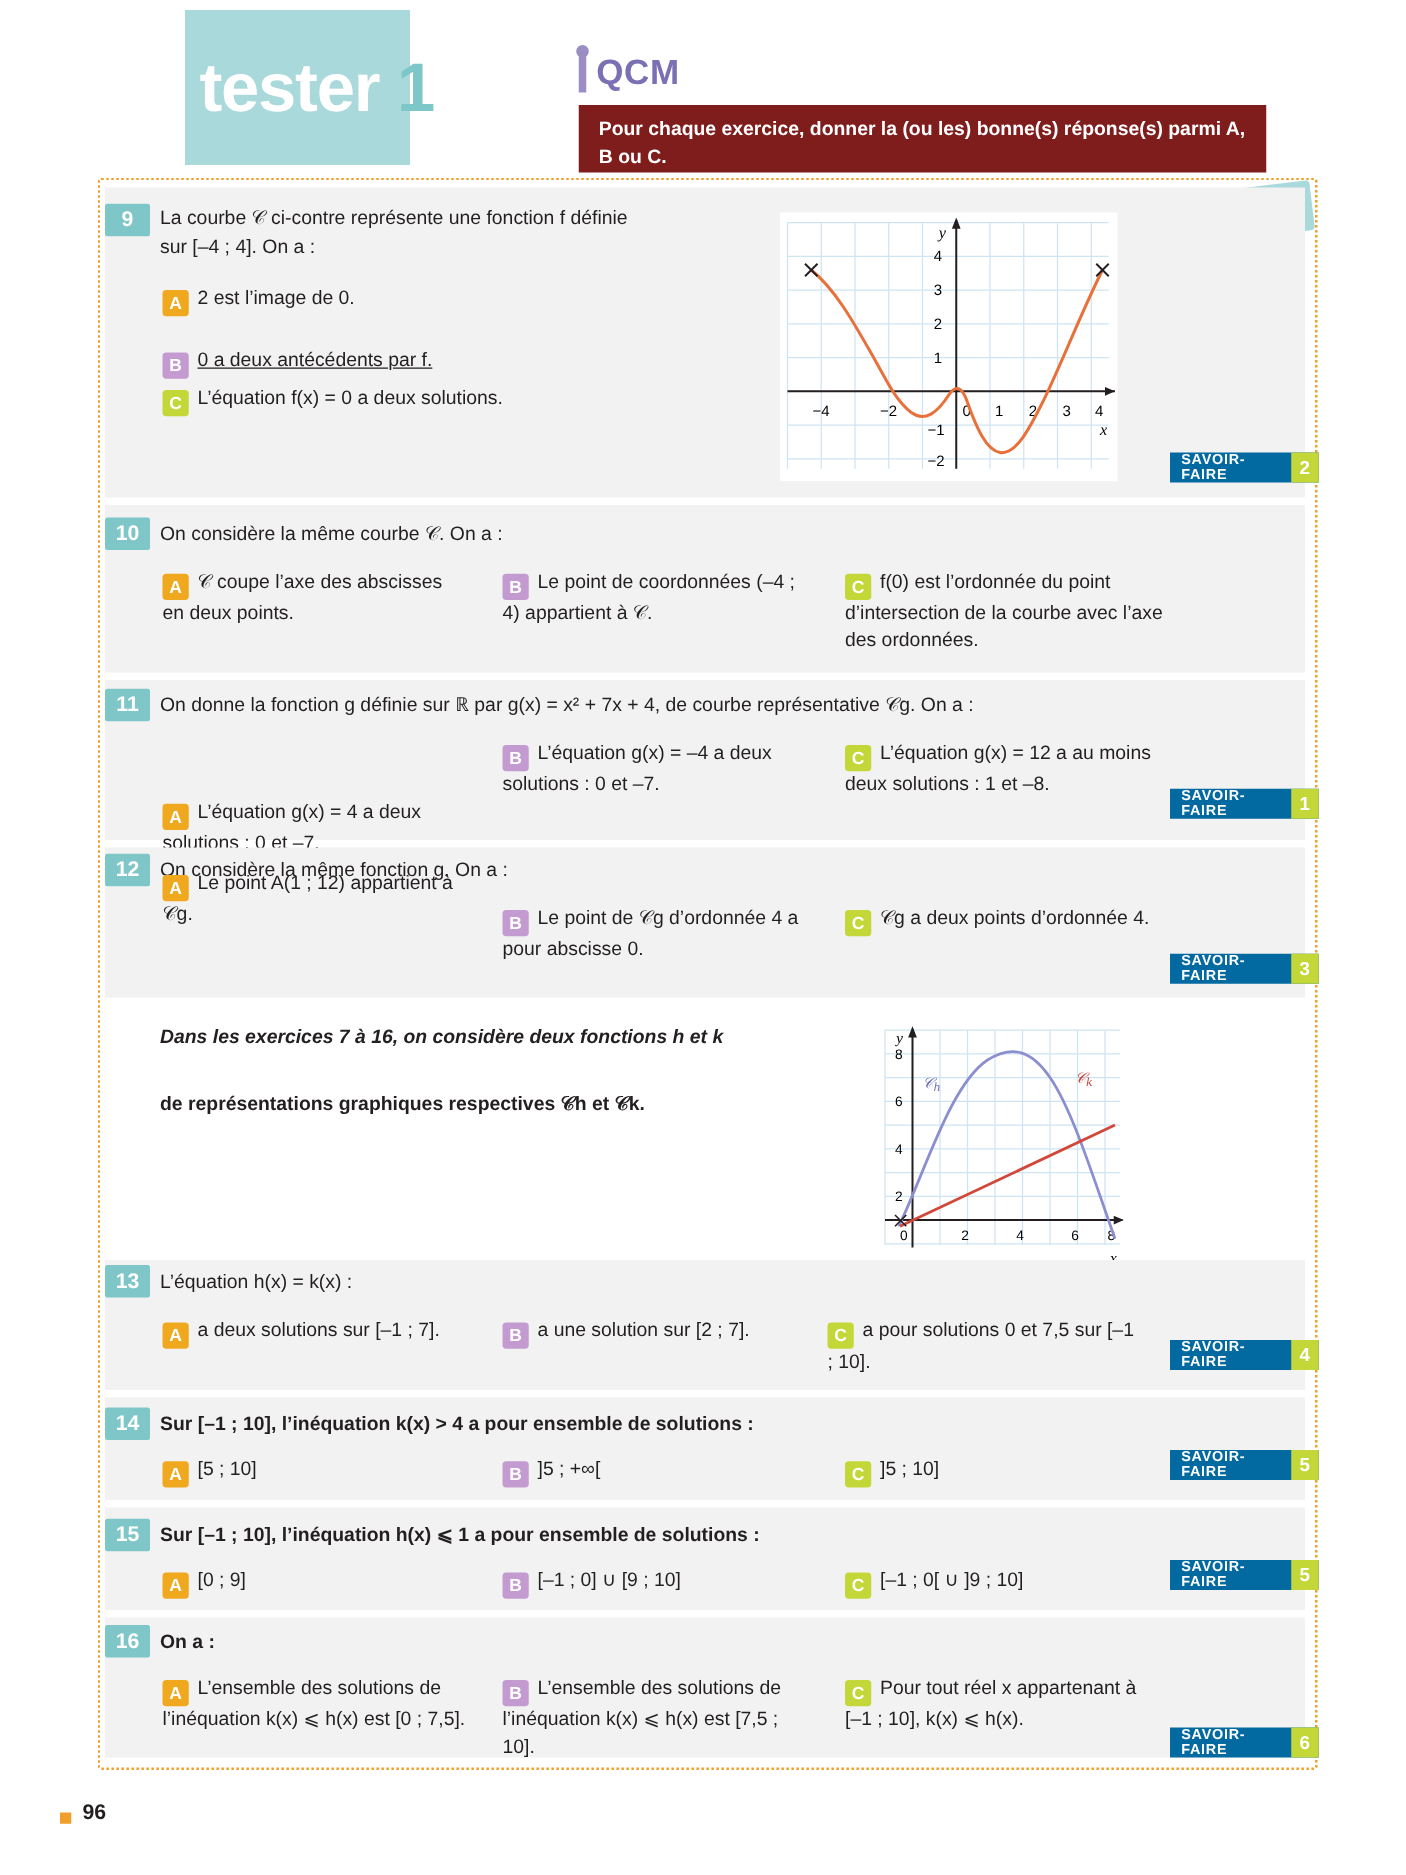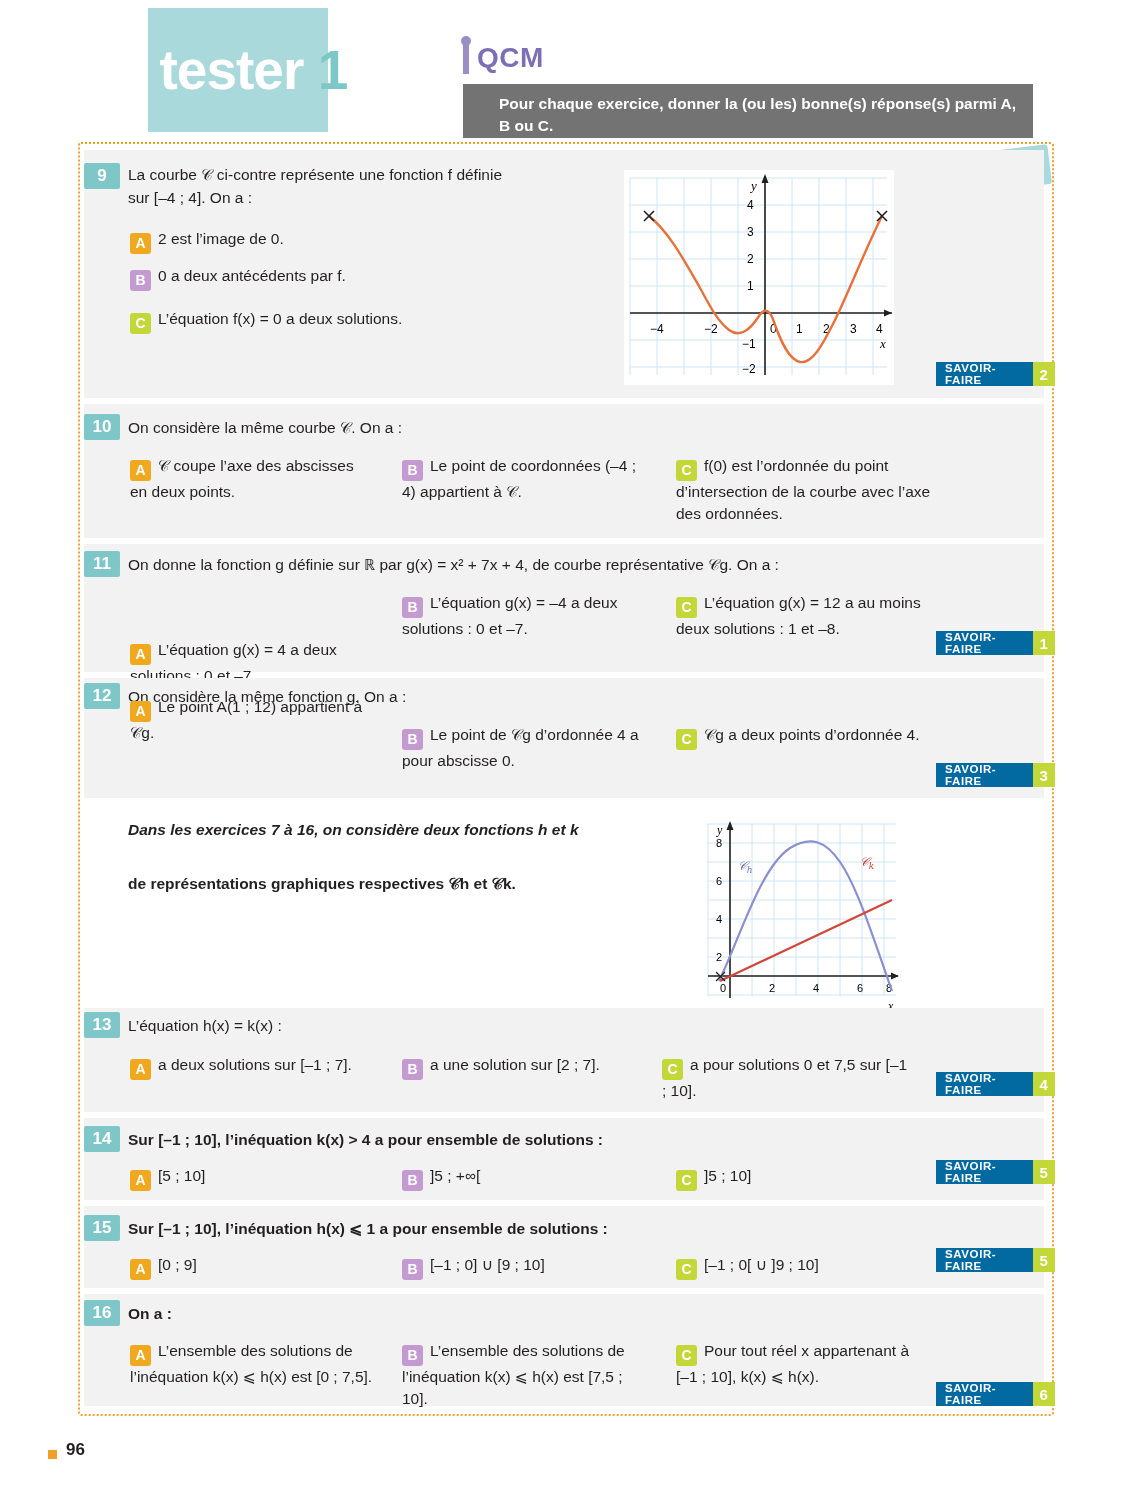--- a/index.html
+++ b/index.html
@@ -13,21 +13,21 @@
   }
   .page{position:absolute;left:0;top:0;width:1125px;height:1196px;}
 
   
   .hdr-block{position:absolute;left:148px;top:8px;width:180px;height:124px;background:#a9d9db;}
   .se-tester{position:absolute;left:80px;top:38px;font-size:55px;font-weight:bold;color:#ffffff;letter-spacing:-1px;}
   .se-tester .num{color:#7ec7c8;}
   .qcm-bar{position:absolute;left:463px;top:40px;width:6px;height:34px;background:#9b8ec4;}
   .qcm-dot{position:absolute;left:461px;top:36px;width:10px;height:10px;border-radius:50%;background:#9b8ec4;}
   .qcm-title{position:absolute;left:477px;top:42px;font-size:28px;font-weight:bold;color:#7c6fb3;letter-spacing:.5px;}
-  .qcm-box{position:absolute;left:463px;top:84px;width:550px;height:54px;background:#737373;padding-left:20px;}
+  .qcm-box{position:absolute;left:463px;top:84px;width:550px;height:54px;background:#7f1d1d;}
   .qcm-box p{margin:0;padding:9px 16px 0 16px;font-size:15.5px;font-weight:bold;color:#ffffff;line-height:1.45;}
 
   
   .frame{position:absolute;left:78px;top:142px;width:972px;height:1270px;border:2px dotted #f0a02a;border-radius:3px;}
 
   .num-badge{position:absolute;left:0;width:36px;height:26px;background:#7fc6c8;color:#ffffff;
     font-size:17px;font-weight:bold;display:flex;align-items:center;justify-content:center;border-radius:2px;}
   .stmt{position:absolute;font-size:15.5px;line-height:1.5;}
   .bold{font-weight:bold;}
 
@@ -81,21 +81,21 @@
 
   <div style="position:absolute;left:84px;top:150px;width:960px;height:248px;background:#f2f2f2;"></div>
   <div class="num-badge" style="left:84px;top:163px;">9</div>
   <div class="stmt" style="left:128px;top:163px;width:470px;">
     <span>La courbe 𝒞 ci-contre représente une fonction f définie</span><br>
     <span>sur [–4 ; 4]. On a :</span>
   </div>
   <div class="opt" style="left:130px;top:228px;width:460px;">
     <span class="chip a">A</span><span>2 est l’image de 0.</span>
   </div>
-  <div class="opt" style="left:130px;top:265px;width:460px;">
+  <div class="opt" style="left:130px;top:278px;width:460px;text-decoration:underline;">
     <span class="chip b">B</span><span>0 a deux antécédents par f.</span>
   </div>
   <div class="opt" style="left:130px;top:308px;width:460px;">
     <span class="chip c">C</span><span>L’équation f(x) = 0 a deux solutions.</span>
   </div>
 
   <div style="position:absolute;left:624px;top:170px;width:270px;height:215px;background:#ffffff;">
     <svg width="270" height="215" viewBox="0 0 270 215">
       <g stroke="#cfe4f2" stroke-width="1">
         <line x1="6" y1="8" x2="6" y2="205"></line>

